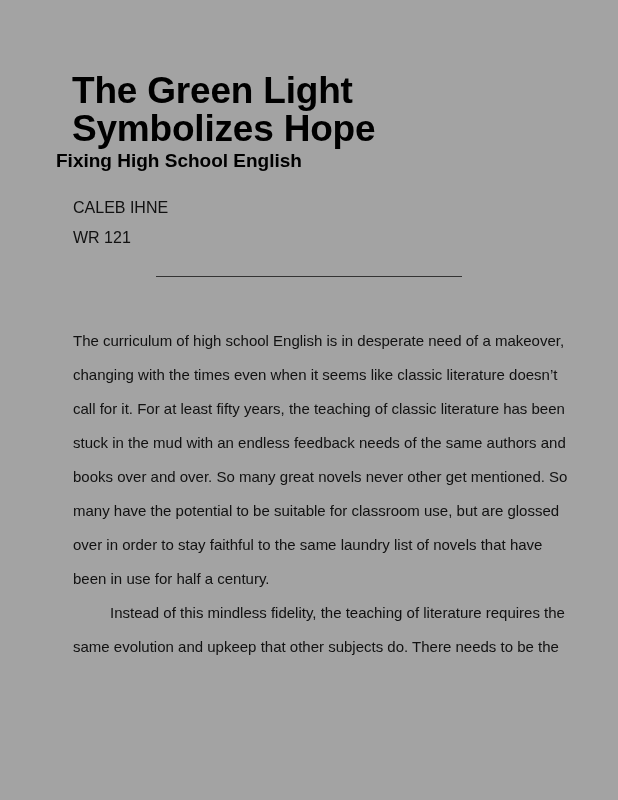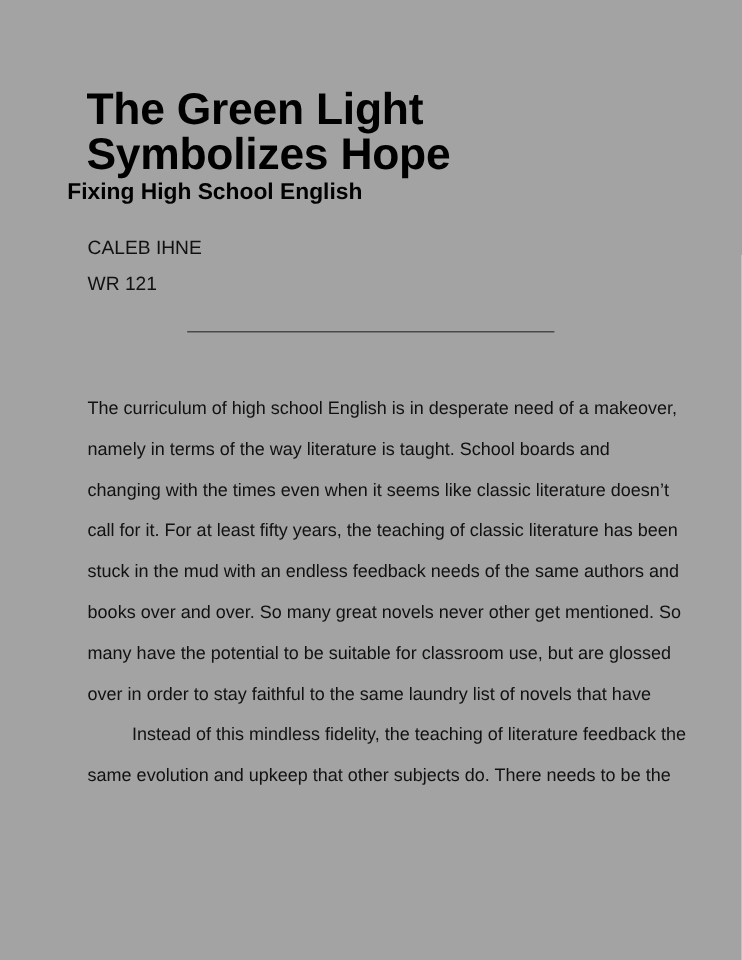--- a/index.html
+++ b/index.html
@@ -92,27 +92,27 @@
   <h2 class="subtitle">Fixing High School English</h2>
 
   <div class="meta author">CALEB IHNE</div>
   <div class="meta course">WR 121</div>
 
   <div class="rule"></div>
 
   <div class="body-text">
     <div>
       <span class="line">The curriculum of high school English is in desperate need of a makeover,</span>
-      <span class="line">namely in terms of the way literature is taught. School boards and</span>
       <span class="line">changing with the times even when it seems like classic literature doesn’t</span>
       <span class="line">call for it. For at least fifty years, the teaching of classic literature has been</span>
       <span class="line">stuck in the mud with an endless feedback needs of the same authors and</span>
       <span class="line">books over and over. So many great novels never other get mentioned. So</span>
       <span class="line">many have the potential to be suitable for classroom use, but are glossed</span>
       <span class="line">over in order to stay faithful to the same laundry list of novels that have</span>
+      <span class="line">been in use for half a century.</span>
     </div>
     <div>
-      <span class="line indent">Instead of this mindless fidelity, the teaching of literature feedback the</span>
+      <span class="line indent">Instead of this mindless fidelity, the teaching of literature requires the</span>
       <span class="line">same evolution and upkeep that other subjects do. There needs to be the</span>
     </div>
   </div>
 
 </div>
 
 </body></html>

